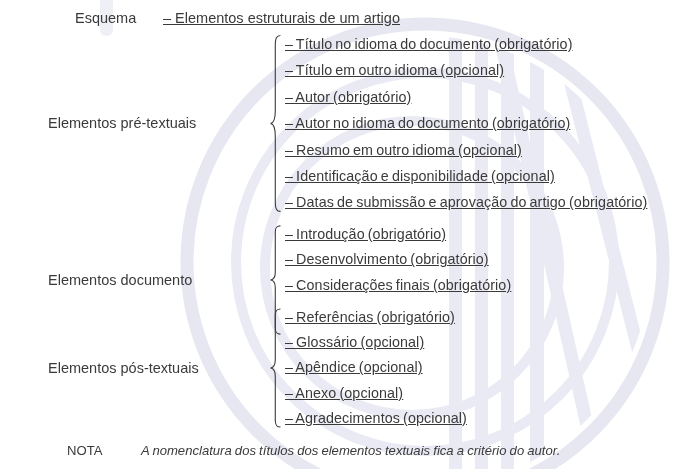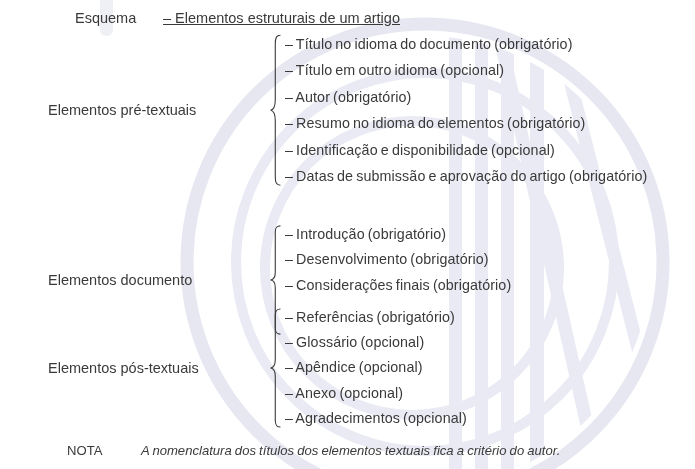--- a/index.html
+++ b/index.html
@@ -18,21 +18,21 @@
 
   .group { position:absolute; left:0; display:flex; align-items:stretch; }
   .g1 { top:31px; }
   .g2 { top:222px; }
   .g3 { top:305px; }
   .glabel {
     width:222px; box-sizing:border-box; 
     align-self:center; font-size:14.5px; white-space:nowrap;
   }
   .brace { width:11px; flex:none; margin:3px 0; }
-  .items { padding-left:4px; }
+  .items { padding-left:4px;text-decoration:underline; }
   .item { font-size:14.3px; line-height:26.4px; white-space:nowrap; letter-spacing:0.1px; word-spacing:-1px; }
   .g2 .item { line-height:25.4px; }
   .g3 .item { line-height:25.2px; }
 
   .note { position:absolute; top:443px; left:0; height:16px; line-height:16px; font-size:13.1px; white-space:nowrap; }
   .note-label { position:absolute; left:19px; }
   .note-text  { position:absolute; left:93px; word-spacing:-0.5px;font-style:italic; }
 </style>
 </head>
 <body>
@@ -72,21 +72,22 @@
 
     <div class="group g1">
       <div class="glabel">Elementos pré-textuais</div>
       <svg class="brace" viewBox="0 0 10 100" preserveAspectRatio="none" aria-hidden="true">
         <path d="M9.5,0.8 C6,0.8 4.8,2.2 4.8,6.5 L4.8,43 C4.8,47.5 3.8,49.7 0.5,50 C3.8,50.3 4.8,52.5 4.8,57 L4.8,93.5 C4.8,97.8 6,99.2 9.5,99.2" fill="none" stroke="#3a3a3a" stroke-width="1.1" vector-effect="non-scaling-stroke"></path>
       </svg>
       <div class="items">
         <div class="item">– Título no idioma do documento (obrigatório)</div>
         <div class="item">– Título em outro idioma (opcional)</div>
         <div class="item">– Autor (obrigatório)</div>
-        <div class="item">– Resumo no idioma do elementos (obrigatório)</div>
+        <div class="item">– Autor no idioma do documento (obrigatório)</div>
+        <div class="item">– Resumo em outro idioma (opcional)</div>
         <div class="item">– Identificação e disponibilidade (opcional)</div>
         <div class="item">– Datas de submissão e aprovação do artigo (obrigatório)</div>
       </div>
     </div>
 
     <div class="group g2">
       <div class="glabel">Elementos documento</div>
       <svg class="brace" viewBox="0 0 10 100" preserveAspectRatio="none" aria-hidden="true">
         <path d="M9.5,0.8 C6,0.8 4.8,2.2 4.8,6.5 L4.8,43 C4.8,47.5 3.8,49.7 0.5,50 C3.8,50.3 4.8,52.5 4.8,57 L4.8,93.5 C4.8,97.8 6,99.2 9.5,99.2" fill="none" stroke="#3a3a3a" stroke-width="1.1" vector-effect="non-scaling-stroke"></path>
       </svg>

